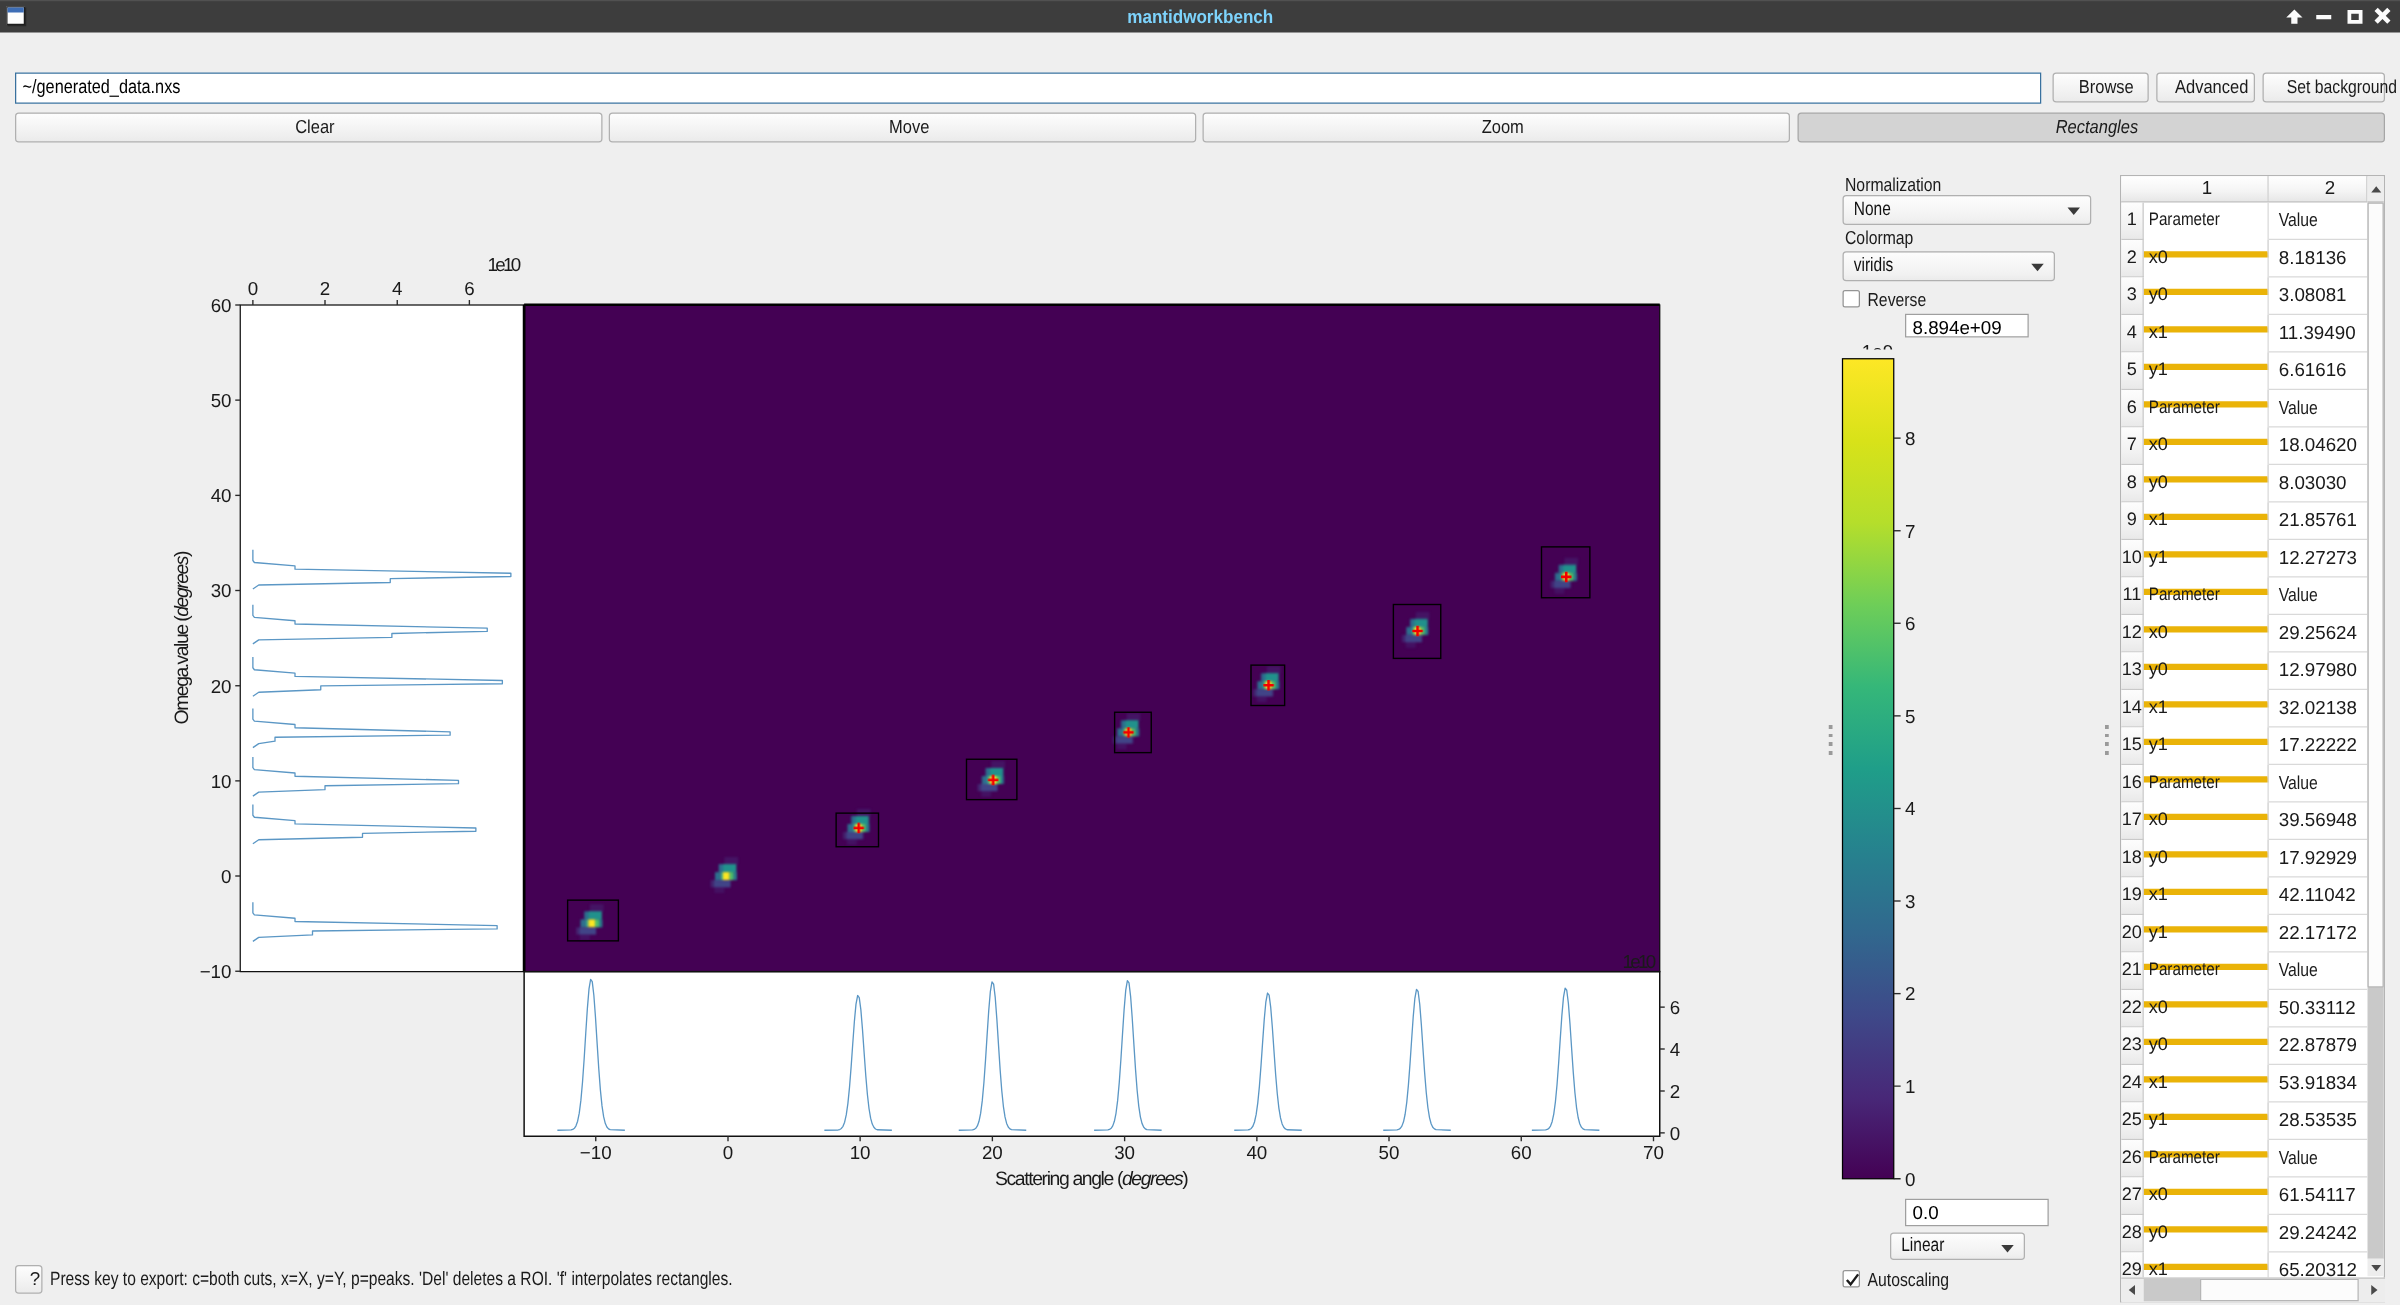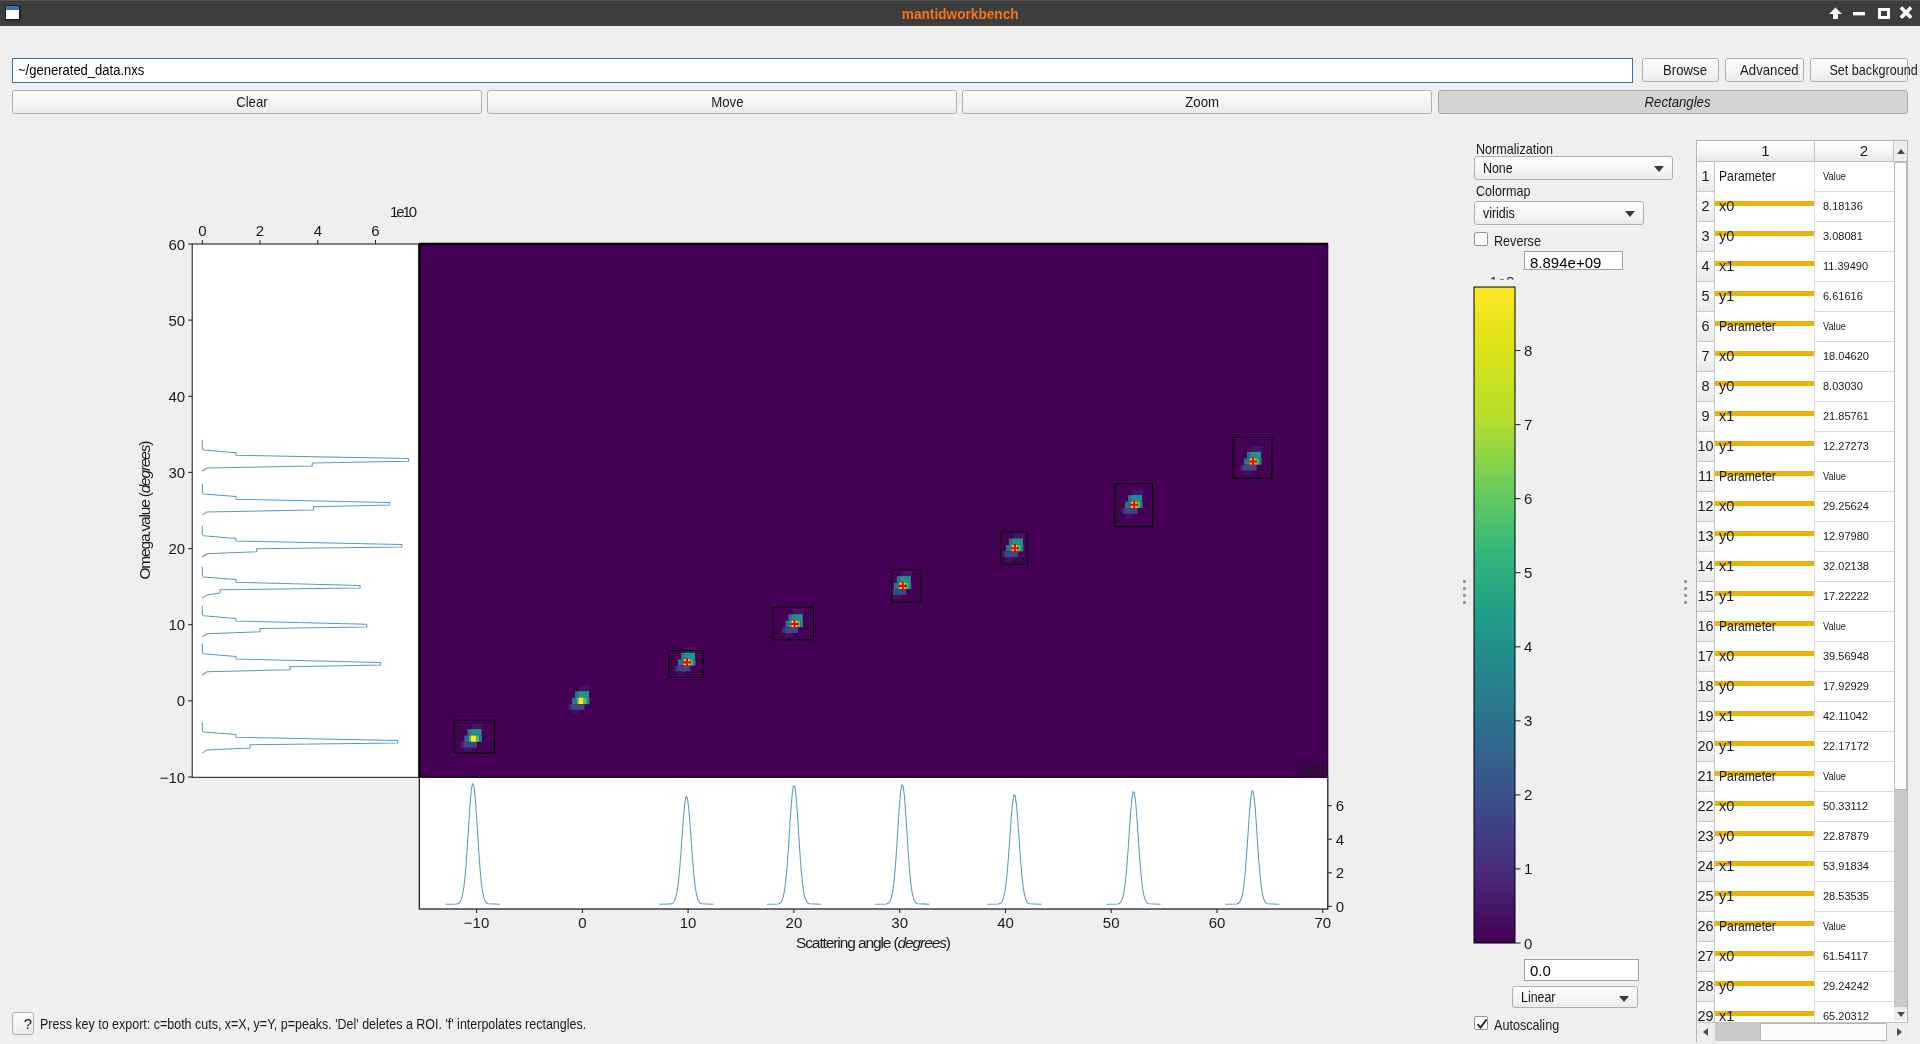--- a/index.html
+++ b/index.html
@@ -1,20 +1,20 @@
 <!DOCTYPE html>
 <html><head><meta charset="utf-8"><style>
 * { margin:0; padding:0; box-sizing:border-box; }
 html,body { width:1920px; height:1044px; background:#efefef; overflow:hidden;
   font-family:"Liberation Sans",sans-serif; position:relative; }
 .abs { position:absolute; }
 
 #titlebar { left:0; top:0; width:1920px; height:26px; background:#3d3d3d;
   border-top:1px solid #515151; }
-#title { width:100%; text-align:center; color:#f97316; font-size:15px; font-weight:bold;
+#title { width:100%; text-align:center; color:#7dd3fc; font-size:15px; font-weight:bold;
   line-height:25px; }
 #appicon { left:5px; top:5px; width:15px; height:15px; background:#fdfdfd;
   border:1.5px solid #1e1e1e; box-shadow:1px 1px 0 rgba(0,0,0,.35); }
 #appicon::before { content:""; position:absolute; left:0px; top:0px; right:0px; height:3.5px;
   background:#3d6db5; }
 
 .btn { position:absolute; height:24px; background:linear-gradient(180deg,#fdfdfd 0%,#f5f5f5 45%,#ebebeb 100%);
   border:1px solid #b0b0b0; border-radius:3px; font-size:15px; color:#1a1a1a;
   text-align:center; line-height:22px;padding-left:10px; }
 .pressed { background:#d3d3d3; border:1px solid #a6a6a6;font-style:italic; }
@@ -41,21 +41,21 @@
   text-align:center; text-indent:20px; line-height:20px; }
 #tbody { position:absolute; left:0; top:21px; width:197px; height:860px; overflow:hidden; }
 .trow { position:relative; width:197px; height:30px; }
 .tnum { position:absolute; left:0; top:0; width:18px; height:30px;
   background:linear-gradient(180deg,#fdfdfd,#f1f1f1 70%,#e9e9e9);
   border-right:1px solid #c6c6c6; border-bottom:1px solid #c9c9c9;
   font-size:14.5px; color:#1a1a1a; text-align:center; line-height:29px; }
 .tc1 { position:absolute; left:18px; top:0; width:100px; height:44px; border-right:1px solid #d9d9d9;
   border-bottom:5px solid #eab308; font-size:14.5px; color:#1a1a1a; padding-left:4px; line-height:29px; }
 .tc2 { position:absolute; left:118px; top:0; width:79px; height:30px;
-  border-bottom:1px solid #d9d9d9; font-size:11px; color:#1a1a1a; padding-left:8px; line-height:29px; }
+  border-bottom:1px solid #d9d9d9; font-size:15px; color:#1a1a1a; padding-left:8px; line-height:29px; }
 
 .sbbtn { position:absolute; background:#ededed; }
 .arr { width:0; height:0; position:absolute; }
 #vthumb { position:absolute; background:#fcfcfc; border:1px solid #b6b6b6; border-radius:1px; }
 #vtrack { position:absolute; background:#c9c9c9; }
 </style></head>
 <body>
 <div id="titlebar" class="abs">
     <div id="title"><span style="display:inline-block;transform:scaleX(0.91)">mantidworkbench</span></div>
   </div>
@@ -238,21 +238,21 @@
 </svg>
 
 <div class="lbl" style="left:1476px;top:140px"><span class="nx">Normalization</span></div>
 <div class="combo" style="left:1474px;top:156px;width:199px"><span class="nx" style="transform:scaleX(0.8)">None</span></div>
 <div class="lbl" style="left:1476px;top:182px"><span class="nx">Colormap</span></div>
 <div class="combo" style="left:1474px;top:201px;width:170px"><span class="nx" style="transform:scaleX(0.8)">viridis</span></div>
 <div class="cb" style="left:1474px;top:232px"></div>
 <div class="lbl" style="left:1494px;top:232px"><span class="nx">Reverse</span></div>
 <div class="ibox" style="left:1524px;top:251px;width:99px;height:19px;border:1px solid #9f9f9f;font-size:15px">8.894e+09</div>
 <div class="ibox" style="left:1524px;top:959px;width:115px;height:22px;border:1px solid #9f9f9f;font-size:15px">0.0</div>
-<div class="combo" style="left:1512px;top:986px;width:126px;height:22px;line-height:20px"><span class="nx" style="transform:scaleX(0.8)">Linear</span></div>
+<div class="combo" style="left:1512px;top:986px;width:108px;height:22px;line-height:20px"><span class="nx" style="transform:scaleX(0.8)">Linear</span></div>
 <div class="cb" style="left:1474px;top:1016px"></div>
 <svg class="abs" style="left:1476px;top:1018px" width="12" height="12" viewBox="0 0 12 12">
     <path d="M 1.5 6 L 4.5 9.5 L 10.5 1.5" fill="none" stroke="#1c1c1c" stroke-width="1.9"></path>
   </svg>
 <div class="lbl" style="left:1494px;top:1016px"><span class="nx">Autoscaling</span></div>
 
 <div id="tablewrap" class="abs">
  <div class="thead" style="left:0;width:118px">1</div>
  <div class="thead" style="left:118px;width:79px">2</div>
  <div id="tbody">

